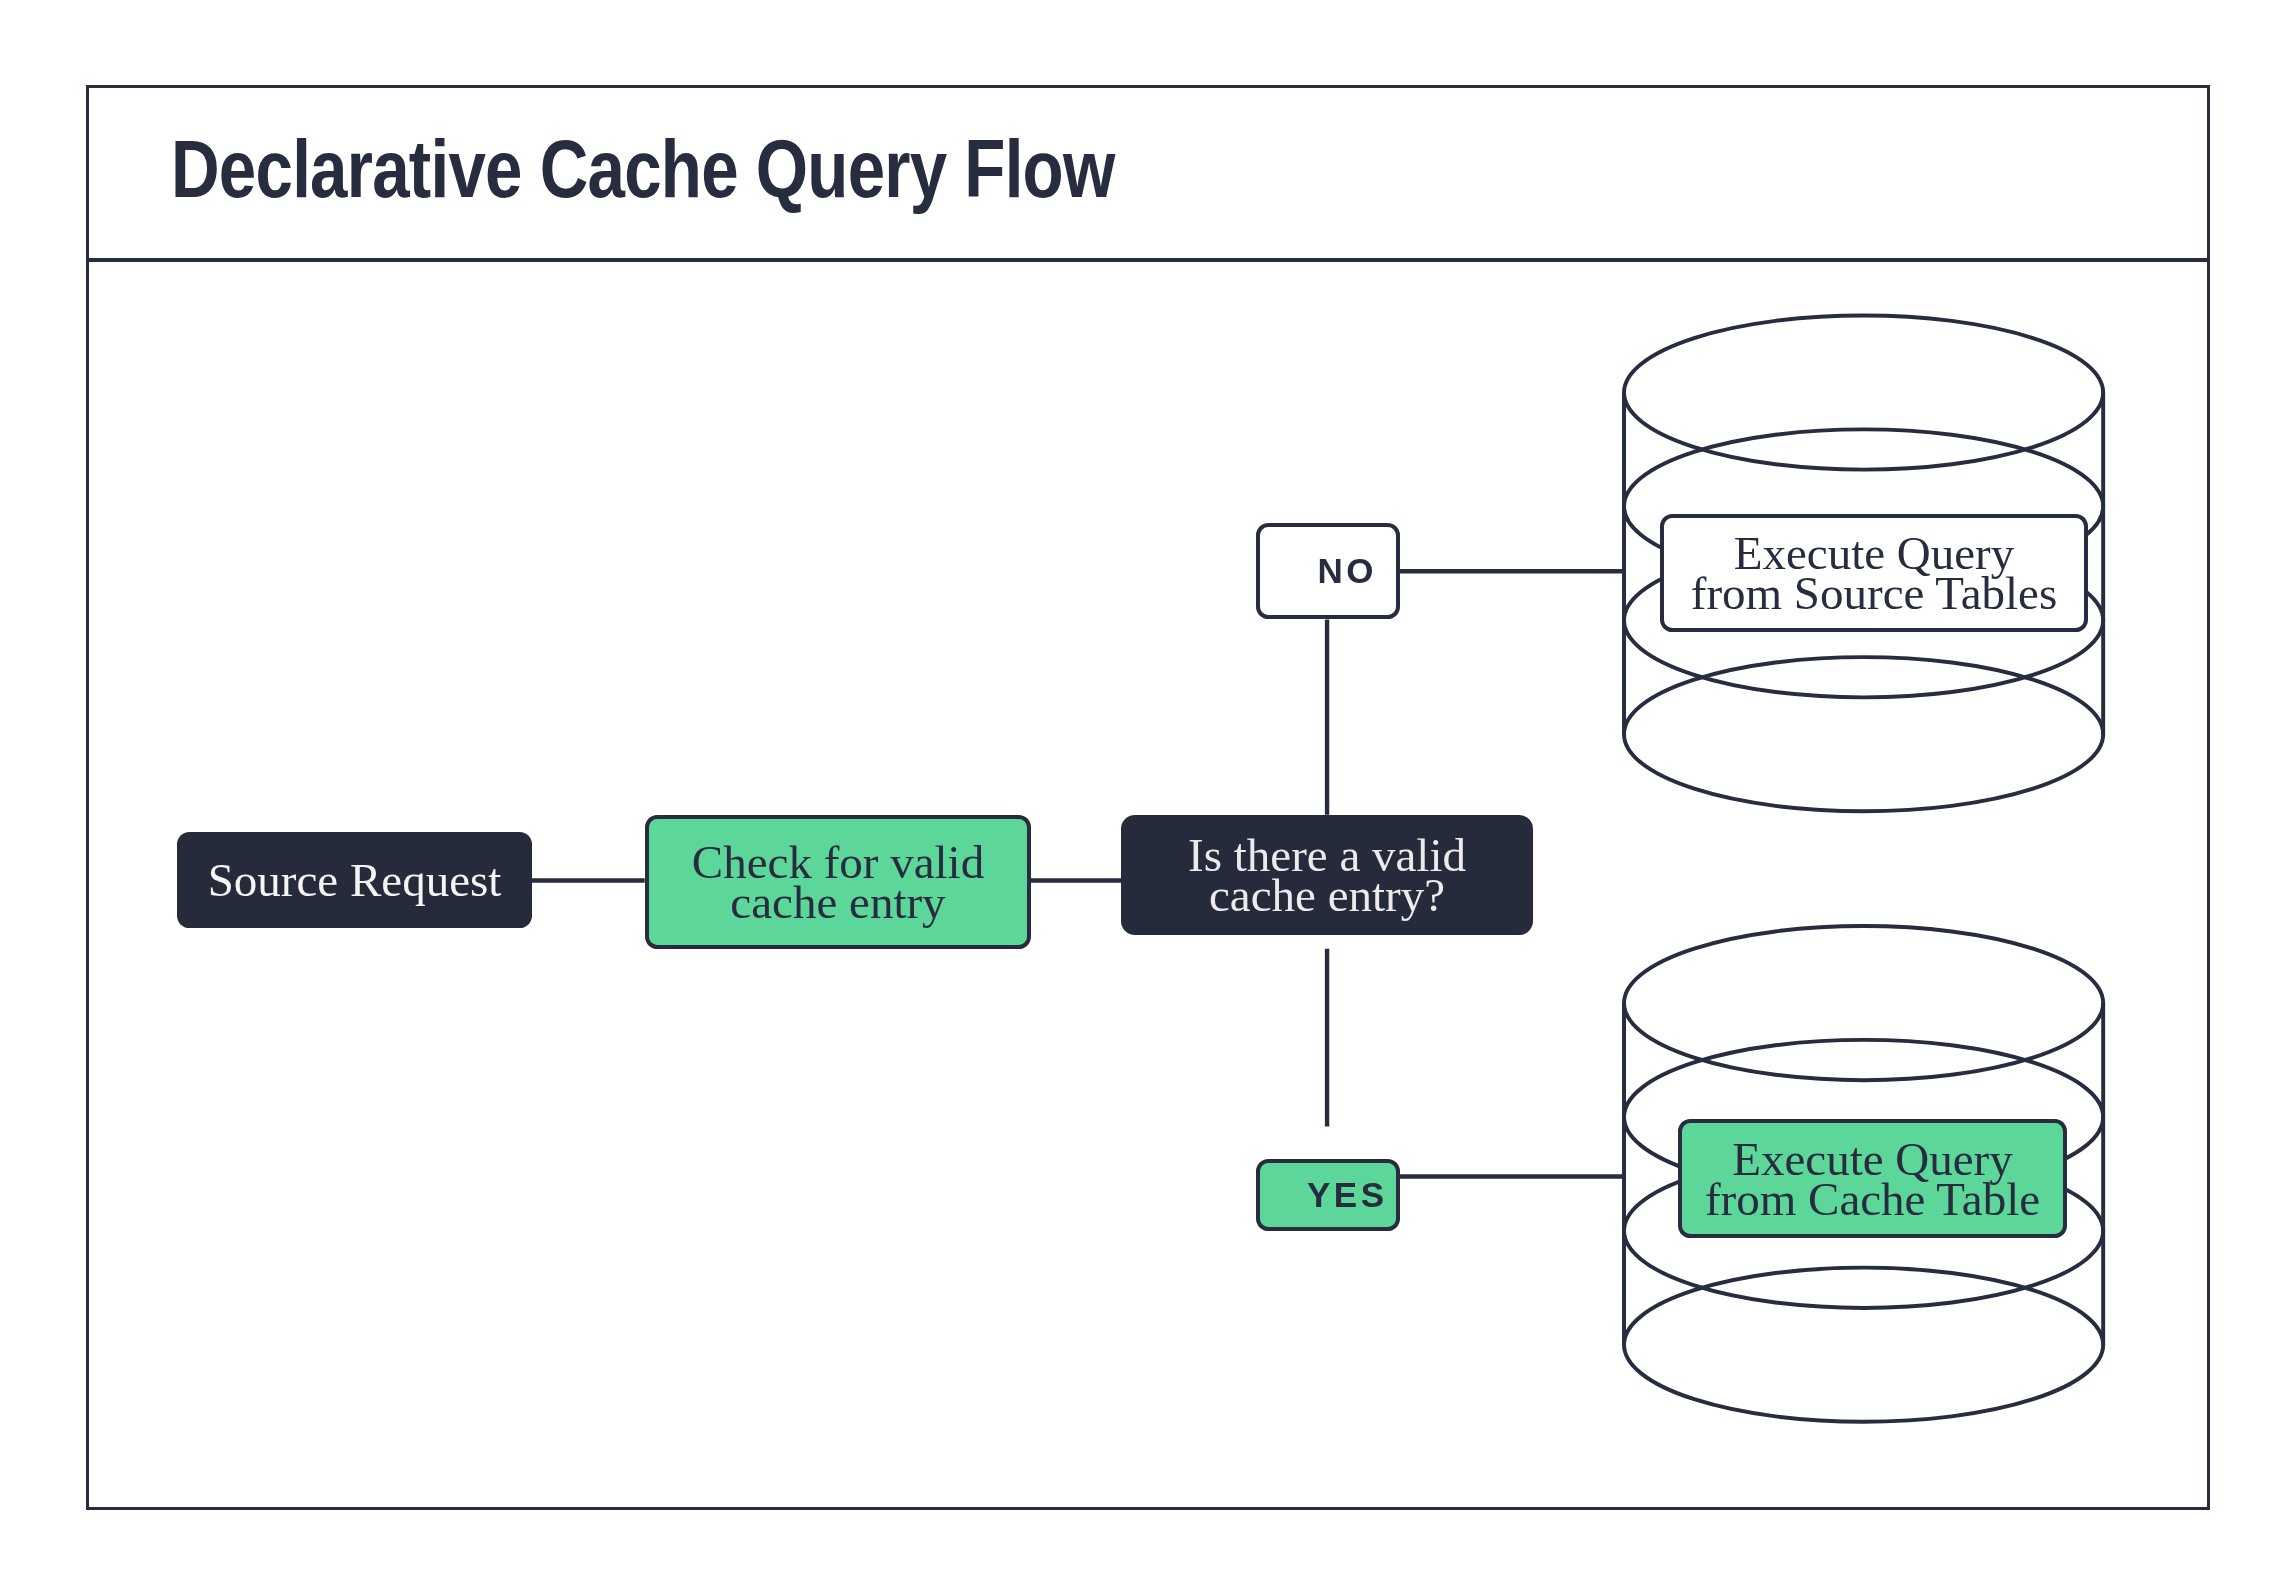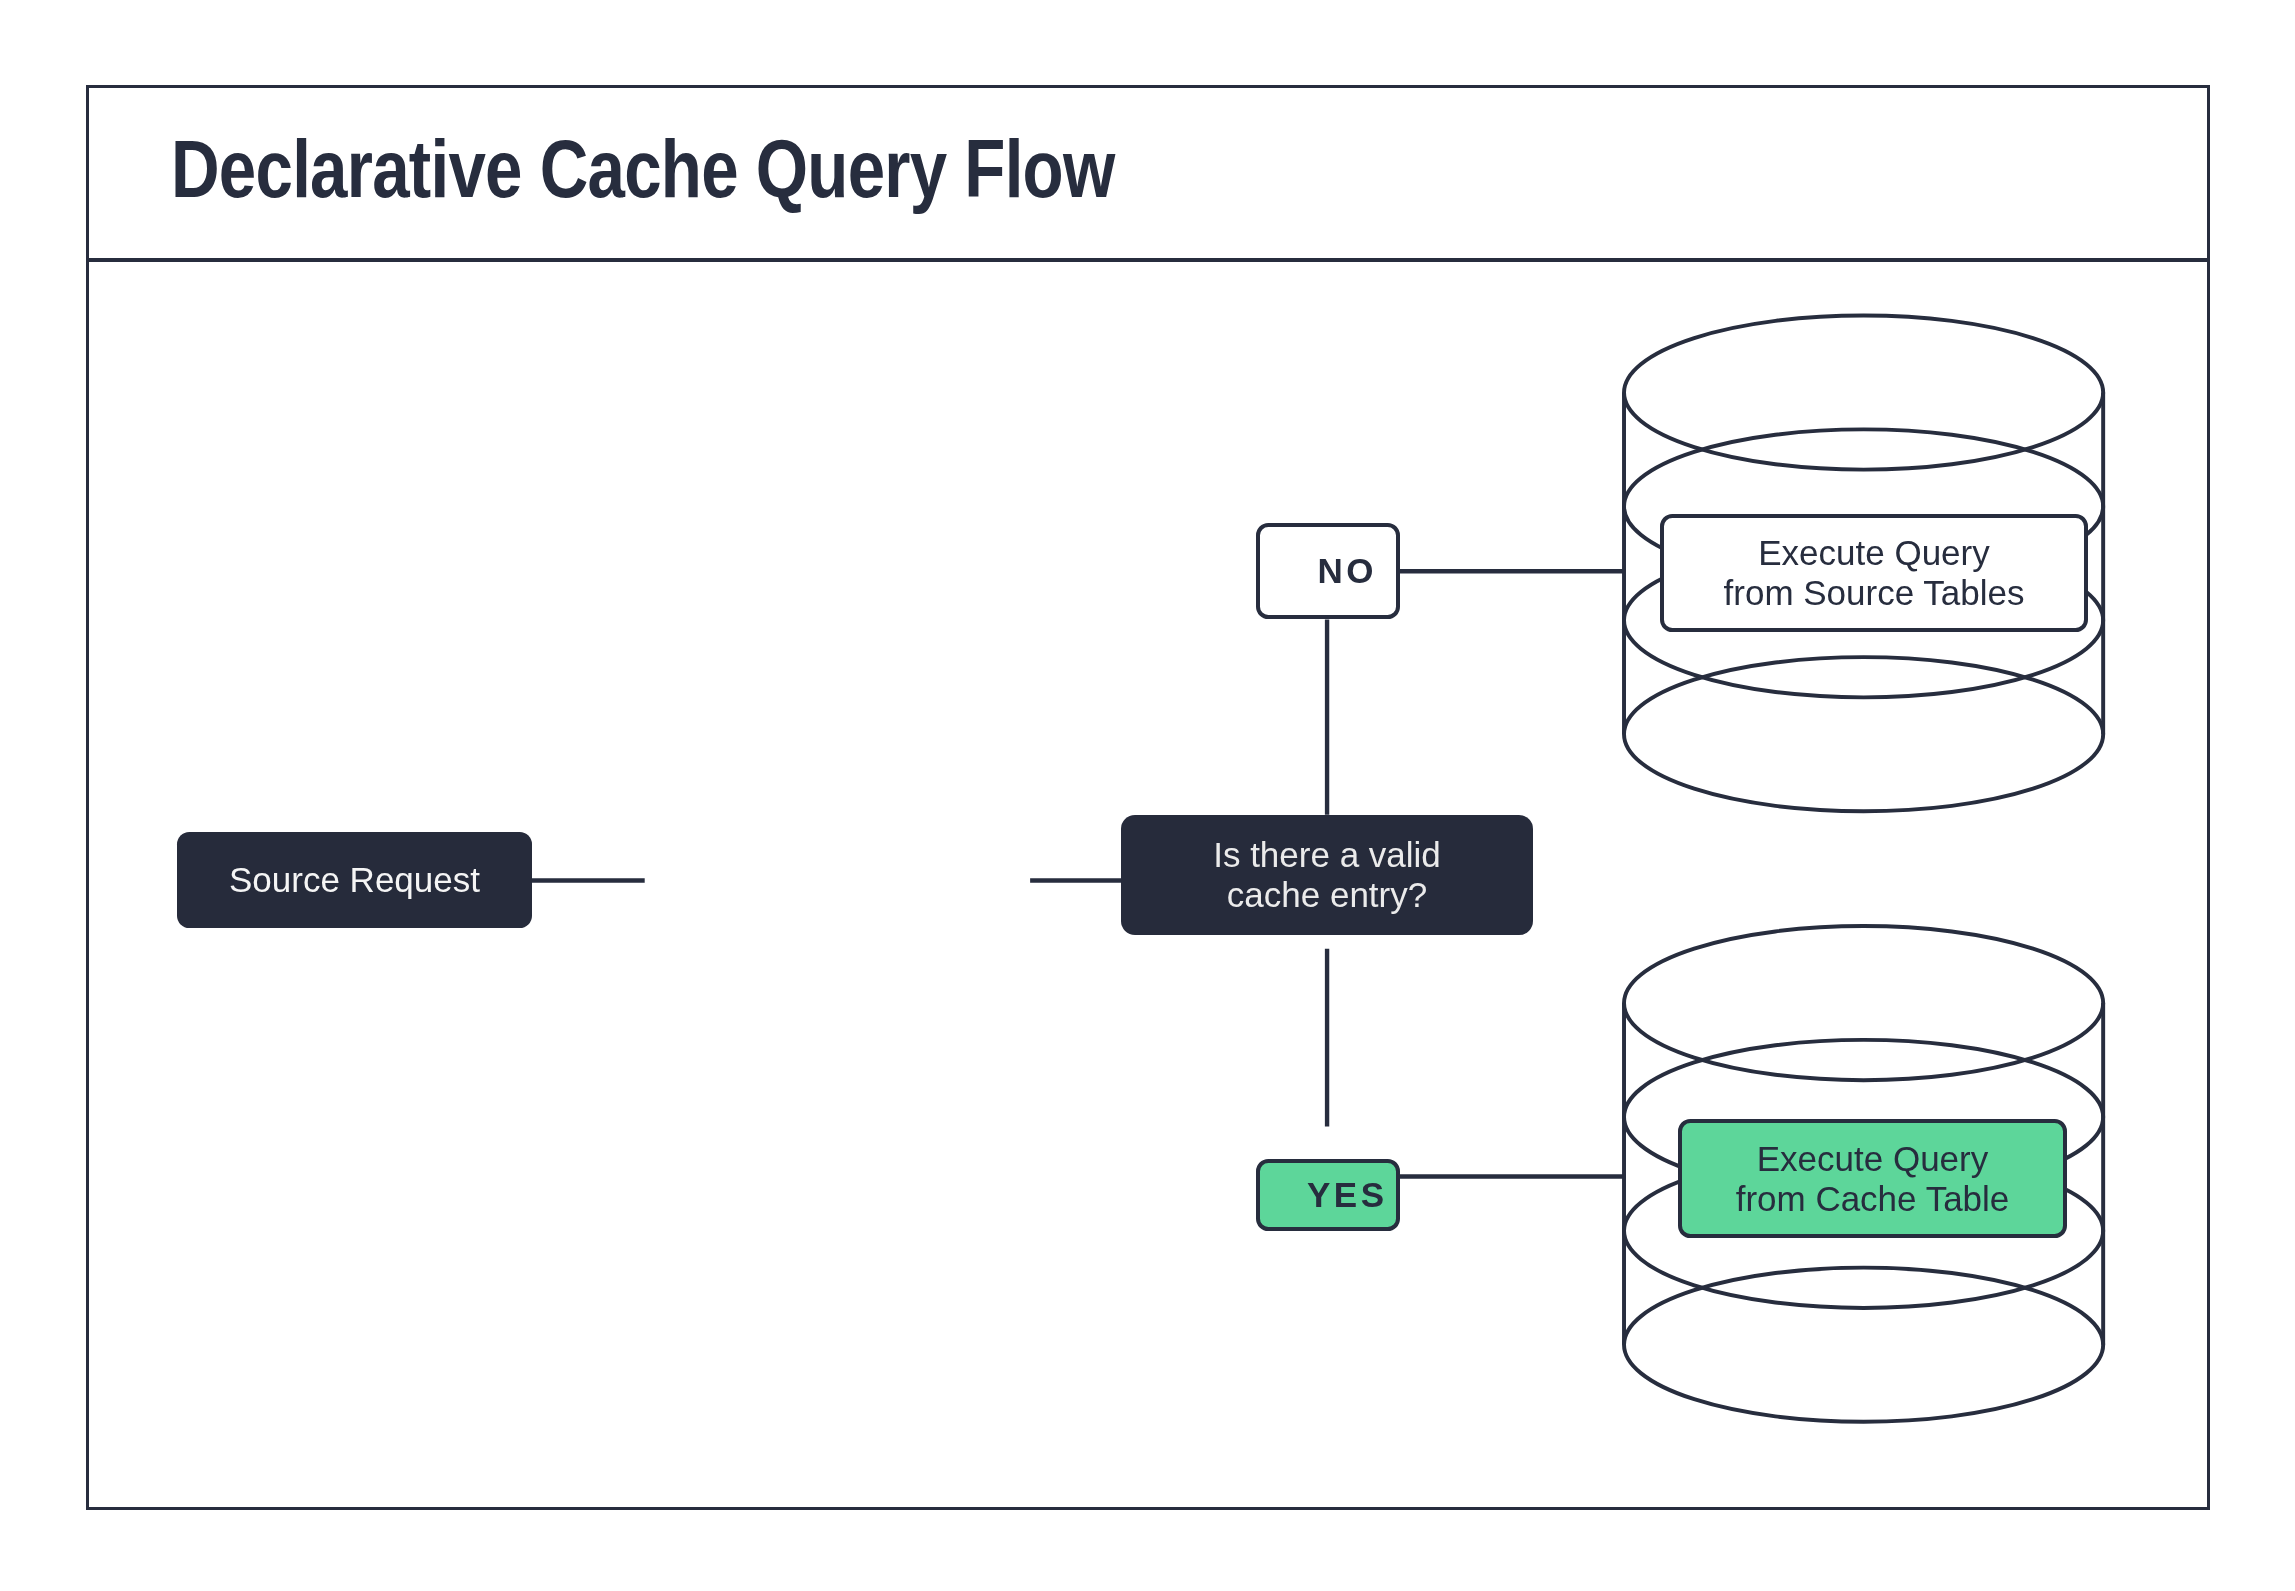--- a/index.html
+++ b/index.html
@@ -36,22 +36,22 @@
     transform:scaleX(0.82);
     transform-origin:left center;
     white-space:nowrap;
   }
   svg.wires{position:absolute;left:0;top:0;z-index:1;color:var(--ink);}
   .node{
     position:absolute;z-index:2;
     display:flex;align-items:center;justify-content:center;
     text-align:center;
     border-radius:12.3px;
-    font-family:Liberation Sans, sans-serif;
-    font-size:35px;line-height:40px;
+    font-family:Liberation Serif, serif;
+    font-size:47px;line-height:40px;
     white-space:pre-line;
     color:var(--ink);
   }
   .node--dark{background:var(--node-dark);color:var(--light-text);border:none;}
   .node--green{background:var(--node-green);border:4.4px solid var(--ink);}
   .node--white{background:#ffffff;border:4.4px solid var(--ink);}
   .node--tag{
     font-family:"Liberation Sans",sans-serif;
     font-weight:700;font-size:35px;letter-spacing:3.5px;
     text-indent:3.5px; 
@@ -100,20 +100,22 @@
       <line x1="2401" y1="1145" x2="2401" y2="1535"></line>
       <ellipse cx="2127.5" cy="1145" rx="273.5" ry="88"></ellipse>
       <ellipse cx="2127.5" cy="1275" rx="273.5" ry="88"></ellipse>
       <ellipse cx="2127.5" cy="1405" rx="273.5" ry="88"></ellipse>
       <ellipse cx="2127.5" cy="1535" rx="273.5" ry="88"></ellipse>
     </g>
   </svg>
 
   <div class="node node--dark qr">Source Request</div>
 
+  <div class="node node--green check">Check for valid
+cache entry</div>
 
   <div class="node node--dark decision">Is there a valid
 cache entry?</div>
 
   <div class="node node--white node--tag no-tag">NO</div>
 
   <div class="node node--green node--tag yes-tag">YES</div>
 
   <div class="node node--white src-plate">Execute Query
 from Source Tables</div>

